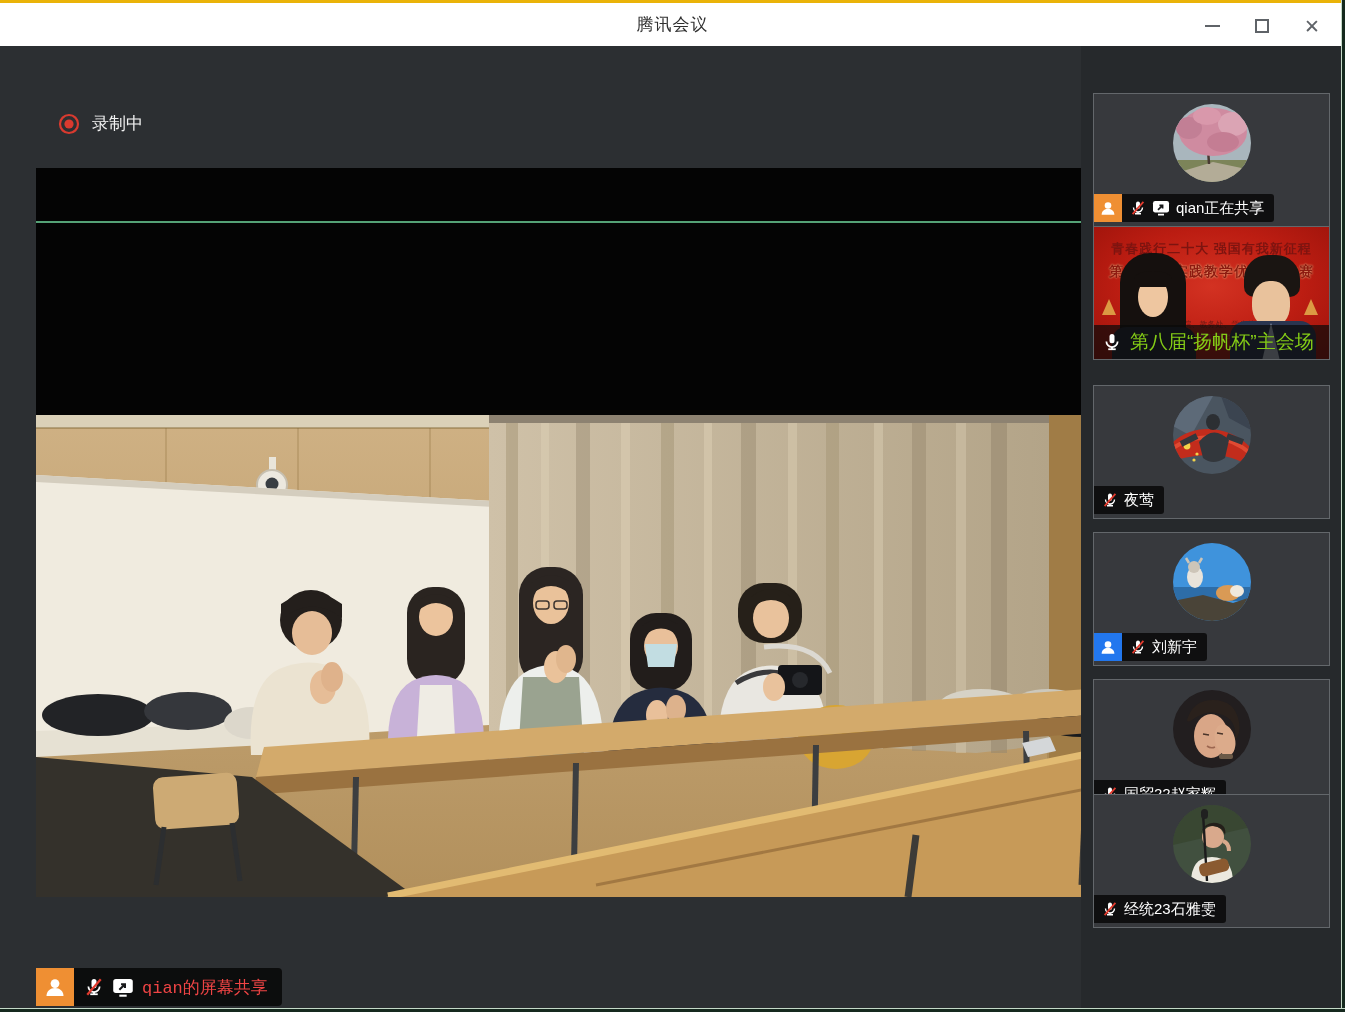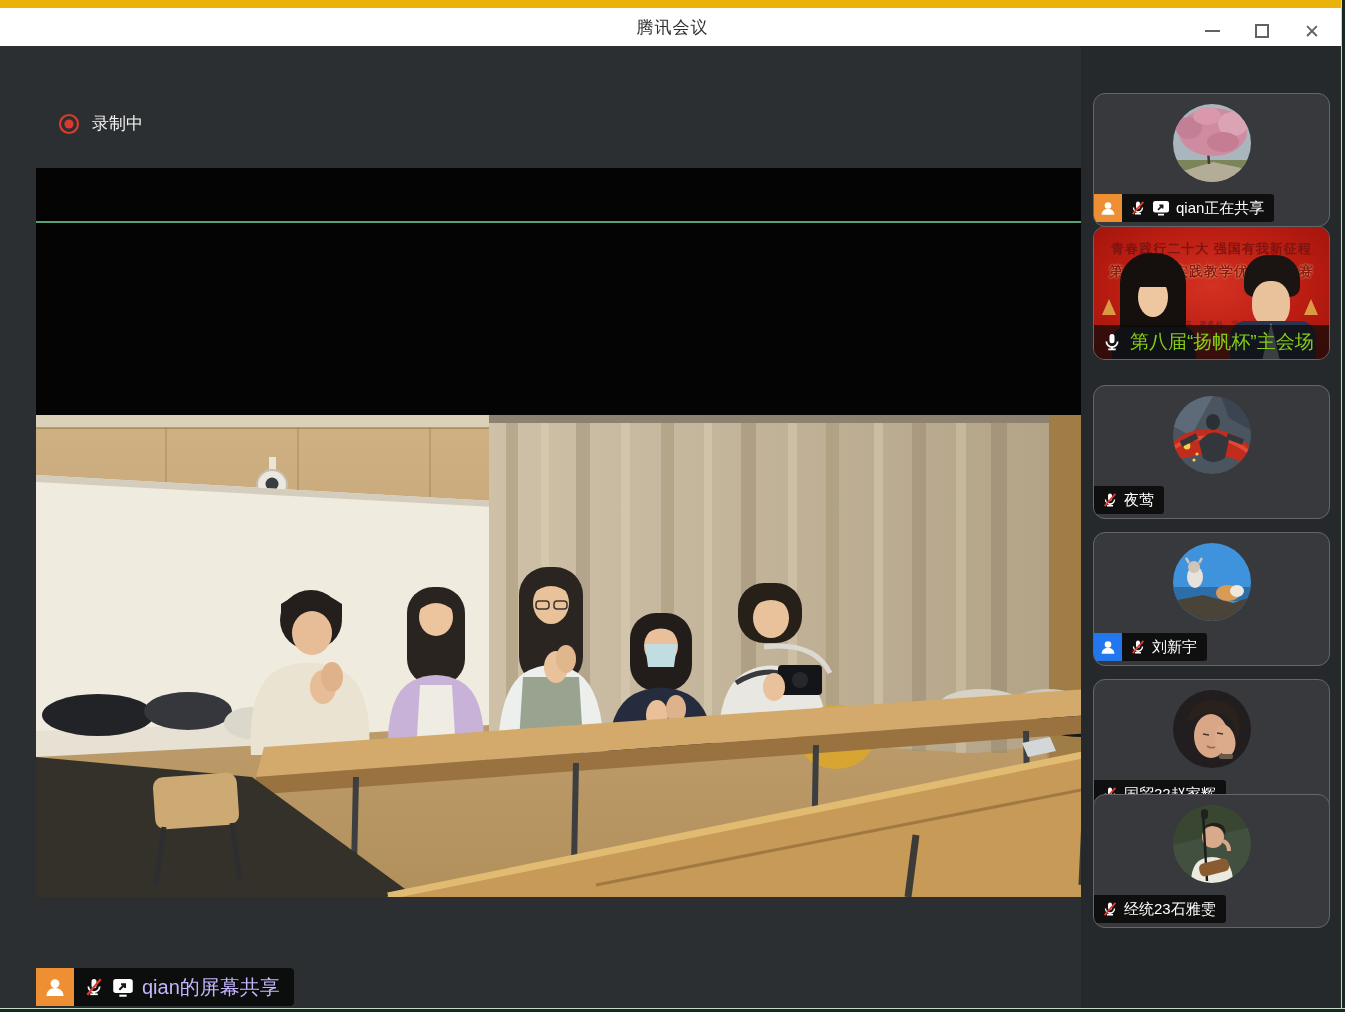--- a/index.html
+++ b/index.html
@@ -2,21 +2,21 @@
 <html><head>
 <meta charset="utf-8">
 <style>
   * { margin:0; padding:0; box-sizing:border-box; }
   html,body { width:1345px; height:1012px; overflow:hidden; background:#1c1e20;
               font-family:"Liberation Sans","DejaVu Sans",sans-serif; }
   .window { position:relative; width:1345px; height:1012px; background:#2c2f32; }
 
   
   .titlebar { position:absolute; left:0; top:0; width:100%; height:46px; background:#ffffff;
-              border-top:8px solid #eab308; display:flex; align-items:center; justify-content:center; }
+              border-top:3px solid #eab308; display:flex; align-items:center; justify-content:center; }
   .title { font-size:17px; color:#2f2f2f; letter-spacing:1px; }
   .win-controls { position:absolute; right:8px; top:0; height:46px; display:flex; }
   .win-btn { width:50px; height:46px; display:flex; align-items:center; justify-content:center; cursor:pointer; }
   .glyph-min { width:15px; height:2px; background:#5f6368; display:block; }
   .glyph-max { width:14px; height:14px; border:2px solid #5f6368; display:block; }
   .glyph-close { font-size:19px; color:#5f6368; line-height:1; }
 
   
   .stage { position:absolute; left:0; top:46px; width:1081px; height:1000px; background:#2c2f32; overflow:hidden;margin-left:36px; }
   .rec-badge { position:absolute; left:22px; top:66px; display:flex; align-items:center; gap:12px; }
@@ -25,26 +25,26 @@
   .green-h { position:absolute; left:0; top:175px; width:1079px; height:2px; background:#55a276; }
   .classroom { position:absolute; left:0; top:247px; width:1081px; height:482px; }
 
   
   .share-pill { position:absolute; left:0; top:922px; height:38px; display:flex; align-items:stretch; }
   .badge-box { width:38px; display:flex; align-items:center; justify-content:center; }
   .badge-orange { background:#ef8f33; }
   .badge-blue { background:#2277ee; }
   .pill-bar { background:rgba(8,8,8,0.87); display:flex; align-items:center; gap:8px;
               padding:0 14px 0 10px; border-radius:0 4px 4px 0; }
-  .pill-bar .txt { color:#c4b5fd; font-size:20px; white-space:nowrap; }
+  .pill-bar .txt { color:#ef4444; font-size:17px; white-space:nowrap;font-family:Liberation Mono, monospace; }
 
   
   .sidebar { position:absolute; left:1081px; top:46px; width:264px; height:966px; background:#26292c; }
   .tile { position:absolute; left:12px; width:237px; height:134px; background:#37393d;
-          border:1px solid #63676b; border-radius:12px; overflow:hidden; cursor:pointer; }
+          border:1px solid #63676b; border-radius:0; overflow:hidden; cursor:pointer; }
   .tile .avatar { position:absolute; left:50%; top:10px; transform:translateX(-50%);
                   width:78px; height:78px; border-radius:50%; overflow:hidden; }
   .name-row { position:absolute; left:0; bottom:4px; display:flex; align-items:stretch; height:28px; max-width:100%; }
   .name-row .mini-badge { width:28px; display:flex; align-items:center; justify-content:center; flex:none; }
   .name-bar { background:rgba(8,8,8,0.85); display:flex; align-items:center; gap:6px;
               padding:0 10px 0 8px; border-radius:0 3px 3px 0; overflow:hidden; }
   .name-bar .txt { color:#fff; font-size:15px; white-space:nowrap; }
   .fullbar { position:absolute; left:0; right:0; bottom:0; height:34px; background:rgba(10,10,10,0.72);
              display:flex; align-items:center; gap:8px; padding:0 8px; }
   .fullbar .txt { color:#84cc16; font-size:19px; white-space:nowrap; }

